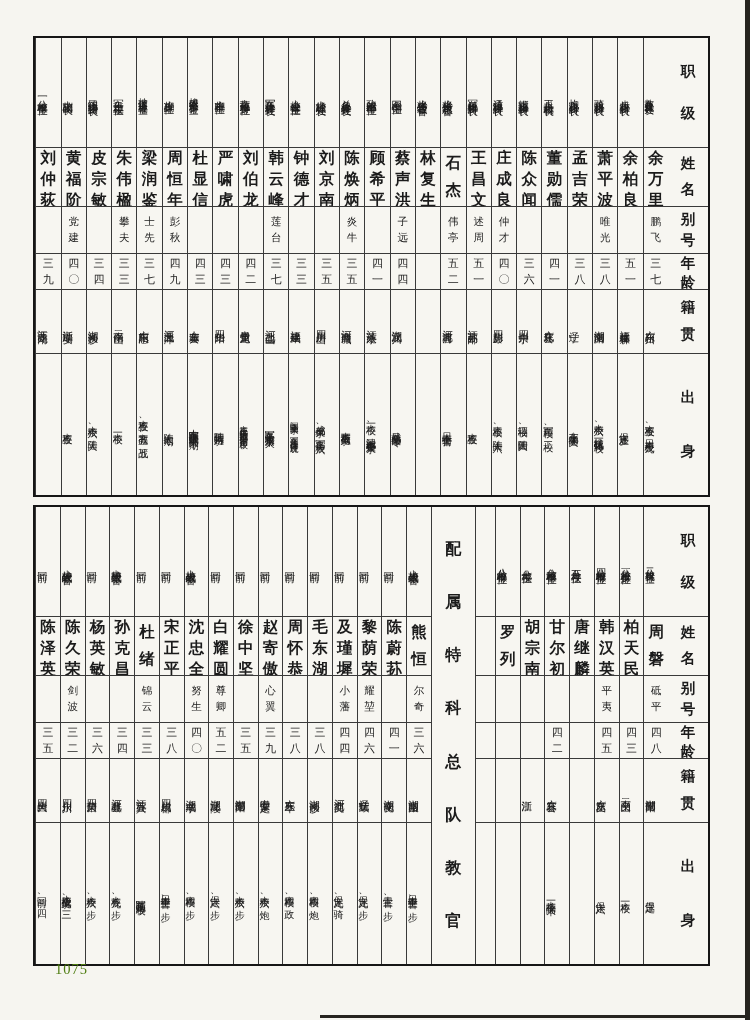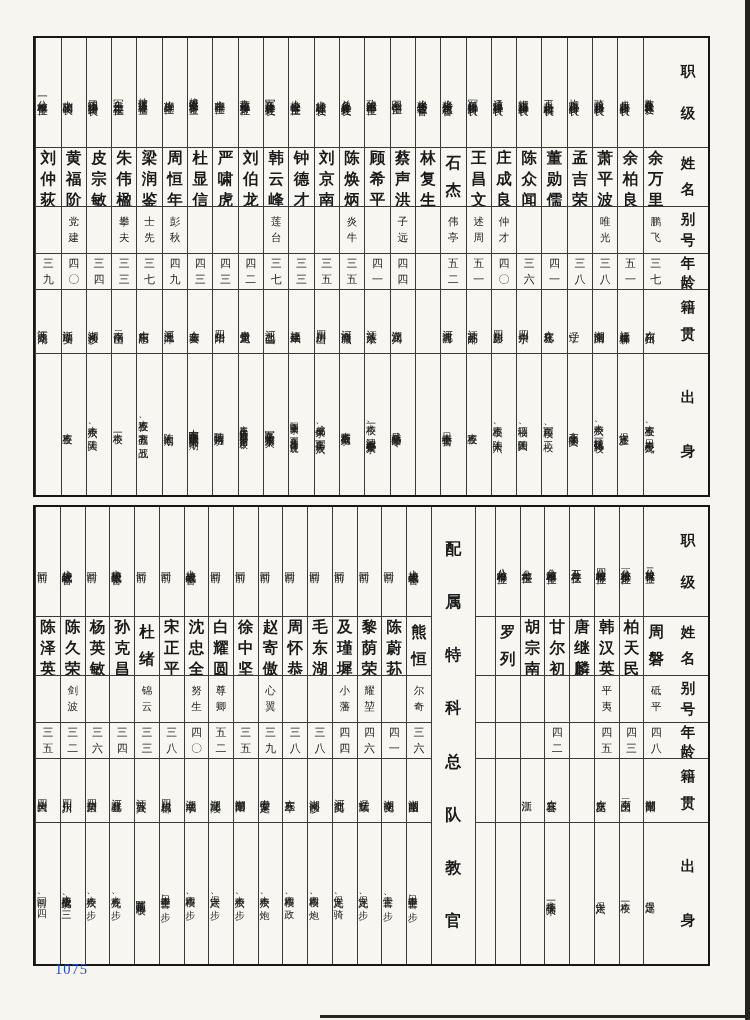--- a/index.html
+++ b/index.html
@@ -41,21 +41,21 @@
   .hdr .stack span{font-weight:700; font-size:14.5px;}
   .namecell .stack{justify-content:space-evenly;}
   .namecell span.nch{font-weight:700; font-size:15.5px;}
   .agecell .stack{justify-content:center; gap:1px;}
   .agecell span{font-size:11px;}
   .aliascell .stack{justify-content:center; gap:2px;}
   .aliascell span{font-size:10.5px;}
   .note{font-size:8px; line-height:1; margin-top:1px; letter-spacing:0;}
   .section-label{display:flex; flex-direction:column; align-items:center; justify-content:space-evenly; height:100%; width:100%;}
   .section-label span{font-weight:700; font-size:16px;}
-  .page-number{position:absolute; left:55px; top:961px; font-size:14.5px; letter-spacing:1px; color:#1d4ed8;}
+  .page-number{position:absolute; left:55px; top:961px; font-size:14.5px; letter-spacing:1px; color:#4d7c0f;}
 </style>
 </head>
 <body>
 
 <div class="page">
   <div id="table-top" class="roster top">
       <div class="col header-col">
         <div class="cell hdr h-rank">
           <div class="stack">
             <span>职</span>

